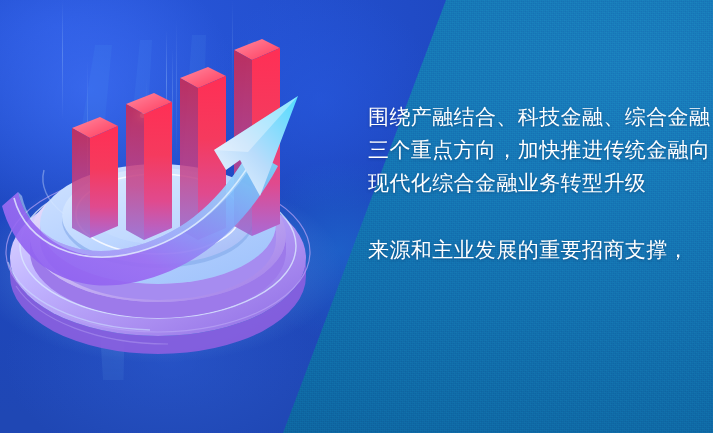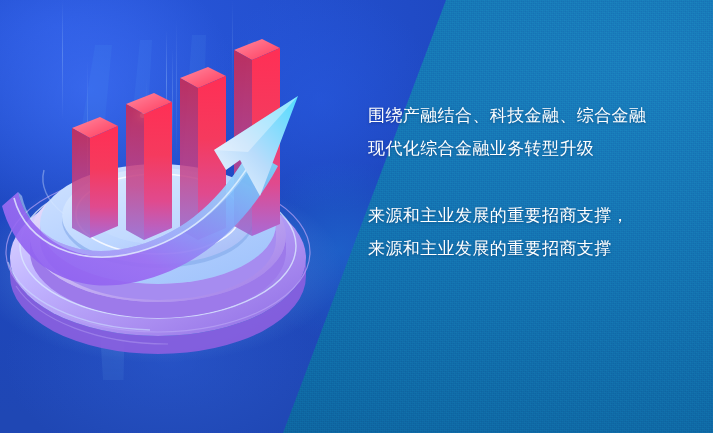--- a/index.html
+++ b/index.html
@@ -55,26 +55,25 @@
 
   
   #illo{position:absolute;left:0;top:0;width:340px;height:380px;}
 
   
   #copy{position:absolute;left:368px;top:100px;width:320px;}
   .para{margin:0 0 0 0;}
   .para + .para{margin-top:34px;}
   .line{
     color:#ffffff;
-    font-size:17px;
+    font-size:21px;
     line-height:33px;
     letter-spacing:.4px;
     white-space:nowrap;
     text-shadow:0 1px 3px rgba(0,20,60,.35);
-    font-family:Liberation Mono, monospace;
   }
 </style>
 </head>
 <body>
 
 <div id="stage">
 
   <div class="glow g1"></div>
   <div class="glow g2"></div>
   <div class="glow g3"></div>
@@ -241,23 +240,23 @@
       <path d="M8,262 A152,82 0 0 0 150,330" stroke="#cfe2ff" stroke-width="1.3"></path>
       <path d="M16,286 A160,86 0 0 0 168,344" stroke="#b9a4f5" stroke-width="1.2" opacity=".8"></path>
       <path d="M44,170 A118,62 0 0 0 64,214" stroke="#d8e8ff" stroke-width="1.4" opacity=".7"></path>
     </g>
   </svg>
 
   <div id="copy">
 
     <div class="para">
       <div class="line">围绕产融结合、科技金融、综合金融</div>
+      <div class="line">三个重点方向，加快推进传统金融向</div>
       <div class="line">现代化综合金融业务转型升级</div>
     </div>
 
     <div class="para">
       <div class="line">来源和主业发展的重要招商支撑，</div>
-      <div class="line">来源和主业发展的重要招商支撑</div>
     </div>
 
   </div>
 
 </div>
 
 </body></html>

